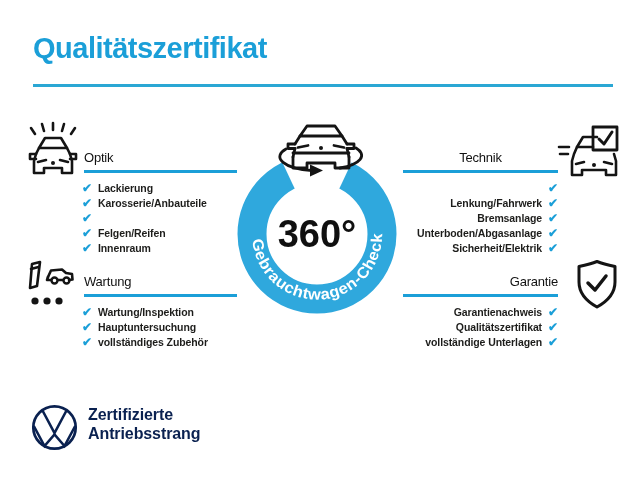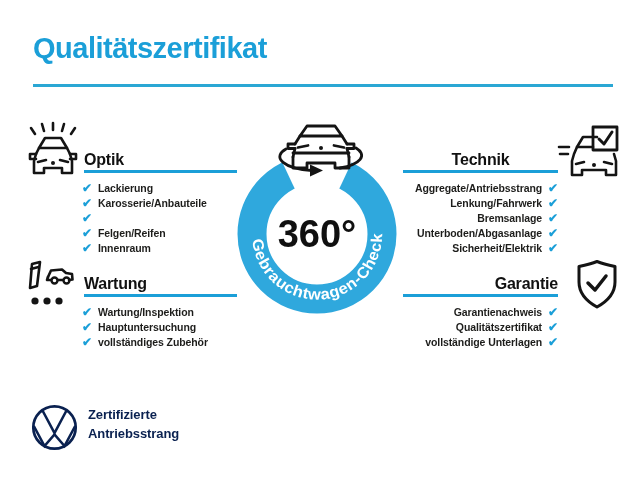--- a/index.html
+++ b/index.html
@@ -14,21 +14,21 @@
   }
   .title-rule { position:absolute; left:33px; top:84px; width:580px; height:3px; background:#2aa7d4; }
 
   .rule { position:absolute; height:3px; background:#1b9fd8; }
   #optik-rule    { left:84px;  top:170px; width:153px; }
   #technik-rule  { left:403px; top:170px; width:155px; }
   #wartung-rule  { left:84px;  top:294px; width:153px; }
   #garantie-rule { left:403px; top:294px; width:155px; }
 
   .heading {
-    position:absolute; font-size:16px; font-weight:bold; color:#111;
+    position:absolute; font-size:13px; font-weight:normal; color:#111;
     letter-spacing:-0.2px; line-height:1.1;
   }
   #optik-heading    { left:84px;  top:151px; }
   #technik-heading  { left:403px; top:151px; width:155px; text-align:center; }
   #wartung-heading  { left:84px;  top:275px; }
   #garantie-heading { left:403px; top:275px; width:155px; text-align:right; }
 
   .list { position:absolute; display:flex; flex-direction:column; }
   .list .row {
     display:flex; align-items:center; height:15px;
@@ -40,21 +40,21 @@
   .list.right .check { margin-right:0; margin-left:6px; }
   #optik-list    { left:82px;  top:180px; }
   #technik-list  { left:380px; top:180px; width:178px; }
   #wartung-list  { left:82px;  top:304px; }
   #garantie-list { left:380px; top:304px; width:178px; }
 
   .abs { position:absolute; }
 
   .brand-text {
     position:absolute; left:88px; top:405px;
-    font-size:13px; font-weight:bold; color:#0a2150; line-height:19px;
+    font-size:16px; font-weight:bold; color:#0a2150; line-height:19px;
     letter-spacing:-0.1px;
   }
 </style>
 </head>
 <body>
 
 <div class="stage">
 
   <div class="title">Qualitätszertifikat</div>
   <div class="title-rule"></div>
@@ -87,21 +87,20 @@
       </div>
     <div class="row">
         <span class="check">✔</span>
         <span>Innenraum</span>
       </div>
   </div>
 
   <div class="list right" id="technik-list">
     <div class="row">
         <span class="check">✔</span>
-        <span>Aggregate/Antriebsstrang</span>
       </div>
     <div class="row">
         <span class="check">✔</span>
         <span>Lenkung/Fahrwerk</span>
       </div>
     <div class="row">
         <span class="check">✔</span>
         <span>Bremsanlage</span>
       </div>
     <div class="row">

